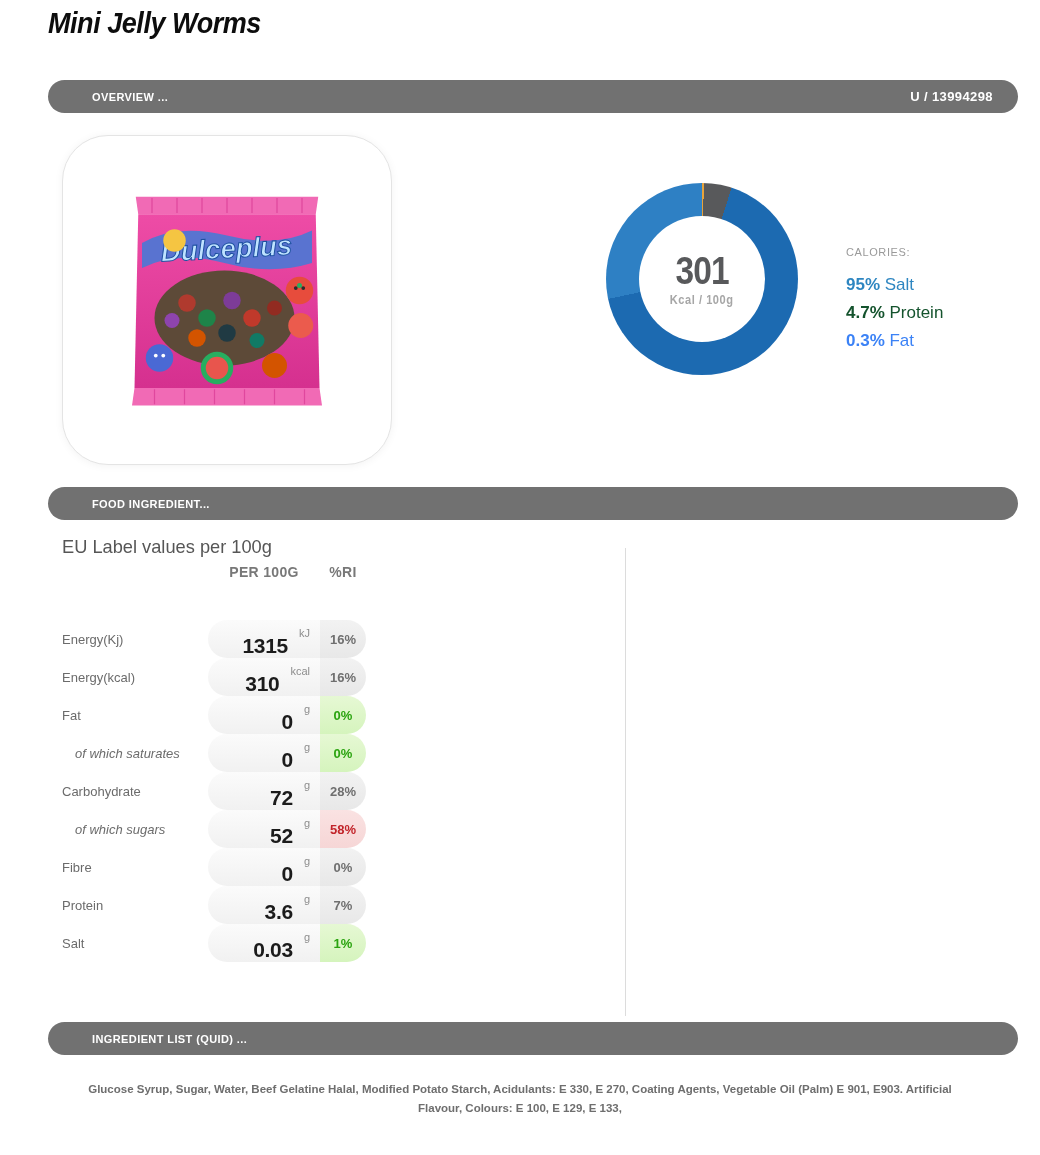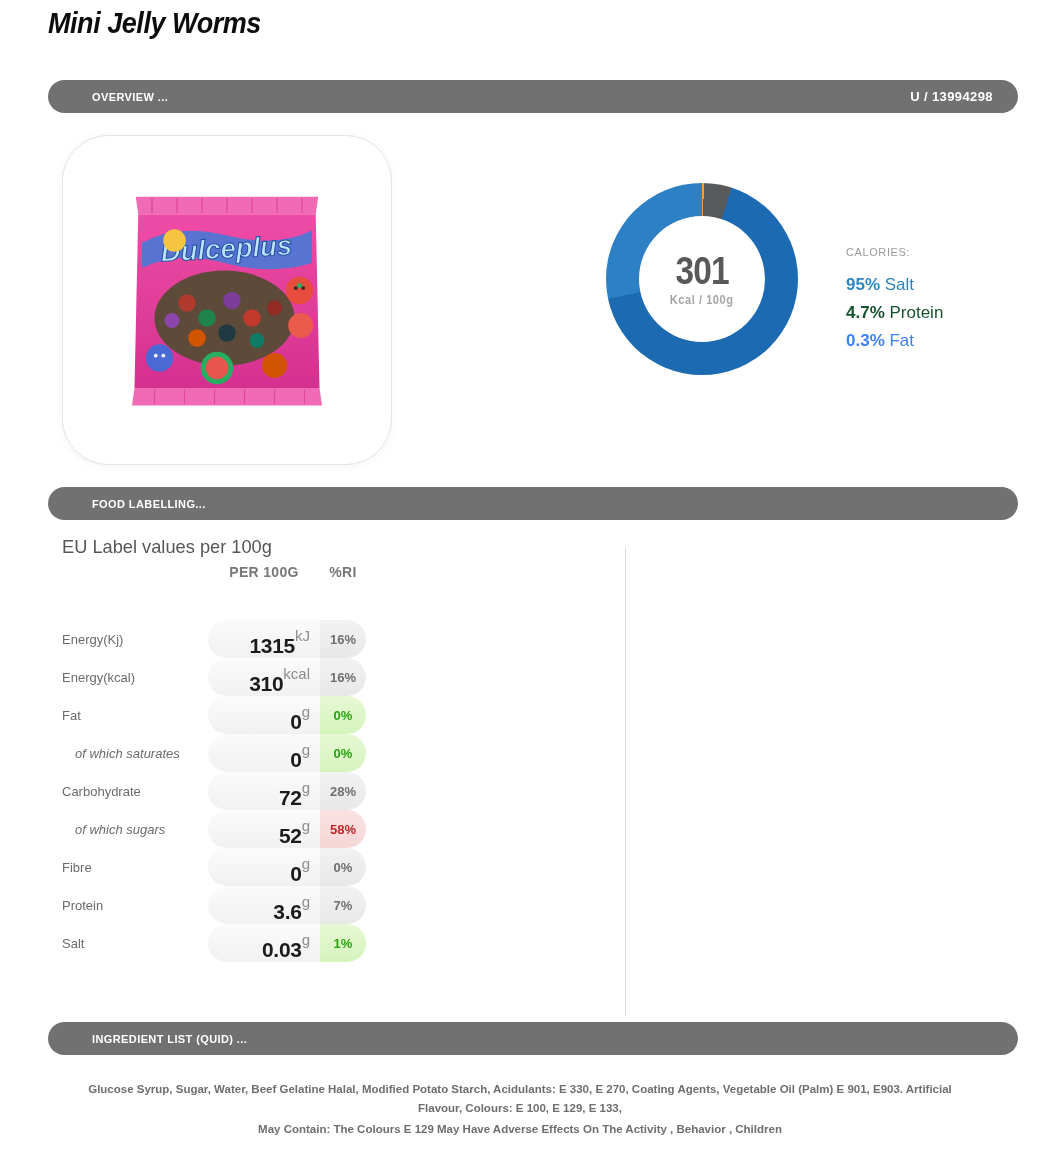--- a/index.html
+++ b/index.html
@@ -50,21 +50,21 @@
 
   .ntable { position:absolute; left:62px; top:620px; width:304px; display:flex; flex-direction:column; }
   .nrow { height:38px; display:flex; align-items:center; }
   .nlabel { flex:1; font-size:13px; color:#6b6b6b; padding-right:6px; }
   .nlabel.indent { font-style:italic; padding-left:13px; }
   .pill { display:flex; height:38px; }
   .pill-val { width:112px; height:38px; border-radius:19px 0 0 19px;
               background:linear-gradient(180deg,#fbfbfb 0%,#f1f1f1 100%);
               display:flex; align-items:flex-end; justify-content:flex-end; padding-right:10px; }
   .num { font-size:21px; font-weight:700; color:#1b1b1b; letter-spacing:-.3px; }
-  .unit { font-size:15px; color:#8d8d8d; margin-left:0; align-self:flex-start; margin-top:7px; }
+  .unit { font-size:11px; color:#8d8d8d; margin-left:11px; align-self:flex-start; margin-top:7px; }
   .pill-ri { width:46px; height:38px; border-radius:0 19px 19px 0;
              display:flex; align-items:center; justify-content:center; font-size:13px; font-weight:700; }
   .ri-gray  { background:linear-gradient(180deg,#f2f2f2,#e8e8e8); color:#6f6f6f; }
   .ri-green { background:linear-gradient(180deg,#e6f8d4,#d5f4bd); color:#2aa30f; }
   .ri-red   { background:linear-gradient(180deg,#fae2e2,#f6d6d6); color:#c2242a; }
 
   .vdivider { position:absolute; left:625px; top:548px; width:1px; height:468px; background:#dcdcdc; }
 
   
   .ingredients { position:absolute; left:70px; top:1080px; width:900px; text-align:center;
@@ -159,21 +159,21 @@
   <div class="legend">
     <div class="legend-title">CALORIES:</div>
     <div id="legend-items">
         <div class="legend-item" style="color: rgb(46, 134, 193);"><span class="pct">95%</span><span> Salt</span></div>
         <div class="legend-item" style="color: #14532d;"><span class="pct">4.7%</span><span> Protein</span></div>
         <div class="legend-item" style="color: #3b82f6;"><span class="pct">0.3%</span><span> Fat</span></div>
       </div>
   </div>
 
   <div class="bar" id="bar-labelling">
-    <span class="bar-label">FOOD LABELLING...</span>
+    <span class="bar-label">FOOD INGREDIENT...</span>
   </div>
 
   <div class="eu-heading">EU Label values per 100g</div>
 
   <div class="col-headers">
     <div class="spacer"></div>
     <div class="ch ch-val">PER 100G</div>
     <div class="ch ch-ri">%RI</div>
   </div>
 
@@ -278,15 +278,14 @@
   </div>
 </div>
 
   <div class="vdivider"></div>
 
   <div class="bar" id="bar-ingredients">
     <span class="bar-label">INGREDIENT LIST (QUID) ...</span>
   </div>
 
   <p class="ingredients">Glucose Syrup, Sugar, Water, Beef Gelatine Halal, Modified Potato Starch, Acidulants: E 330, E 270, Coating Agents, Vegetable Oil (Palm) E 901, E903. Artificial Flavour, Colours: E 100, E 129, E 133,</p>
-  <p class="may-contain">May Contain: The Colours E 129 May Have Adverse Effects On The Activity , Behavior , Children</p>
 
 </div>
 
 </body></html>

